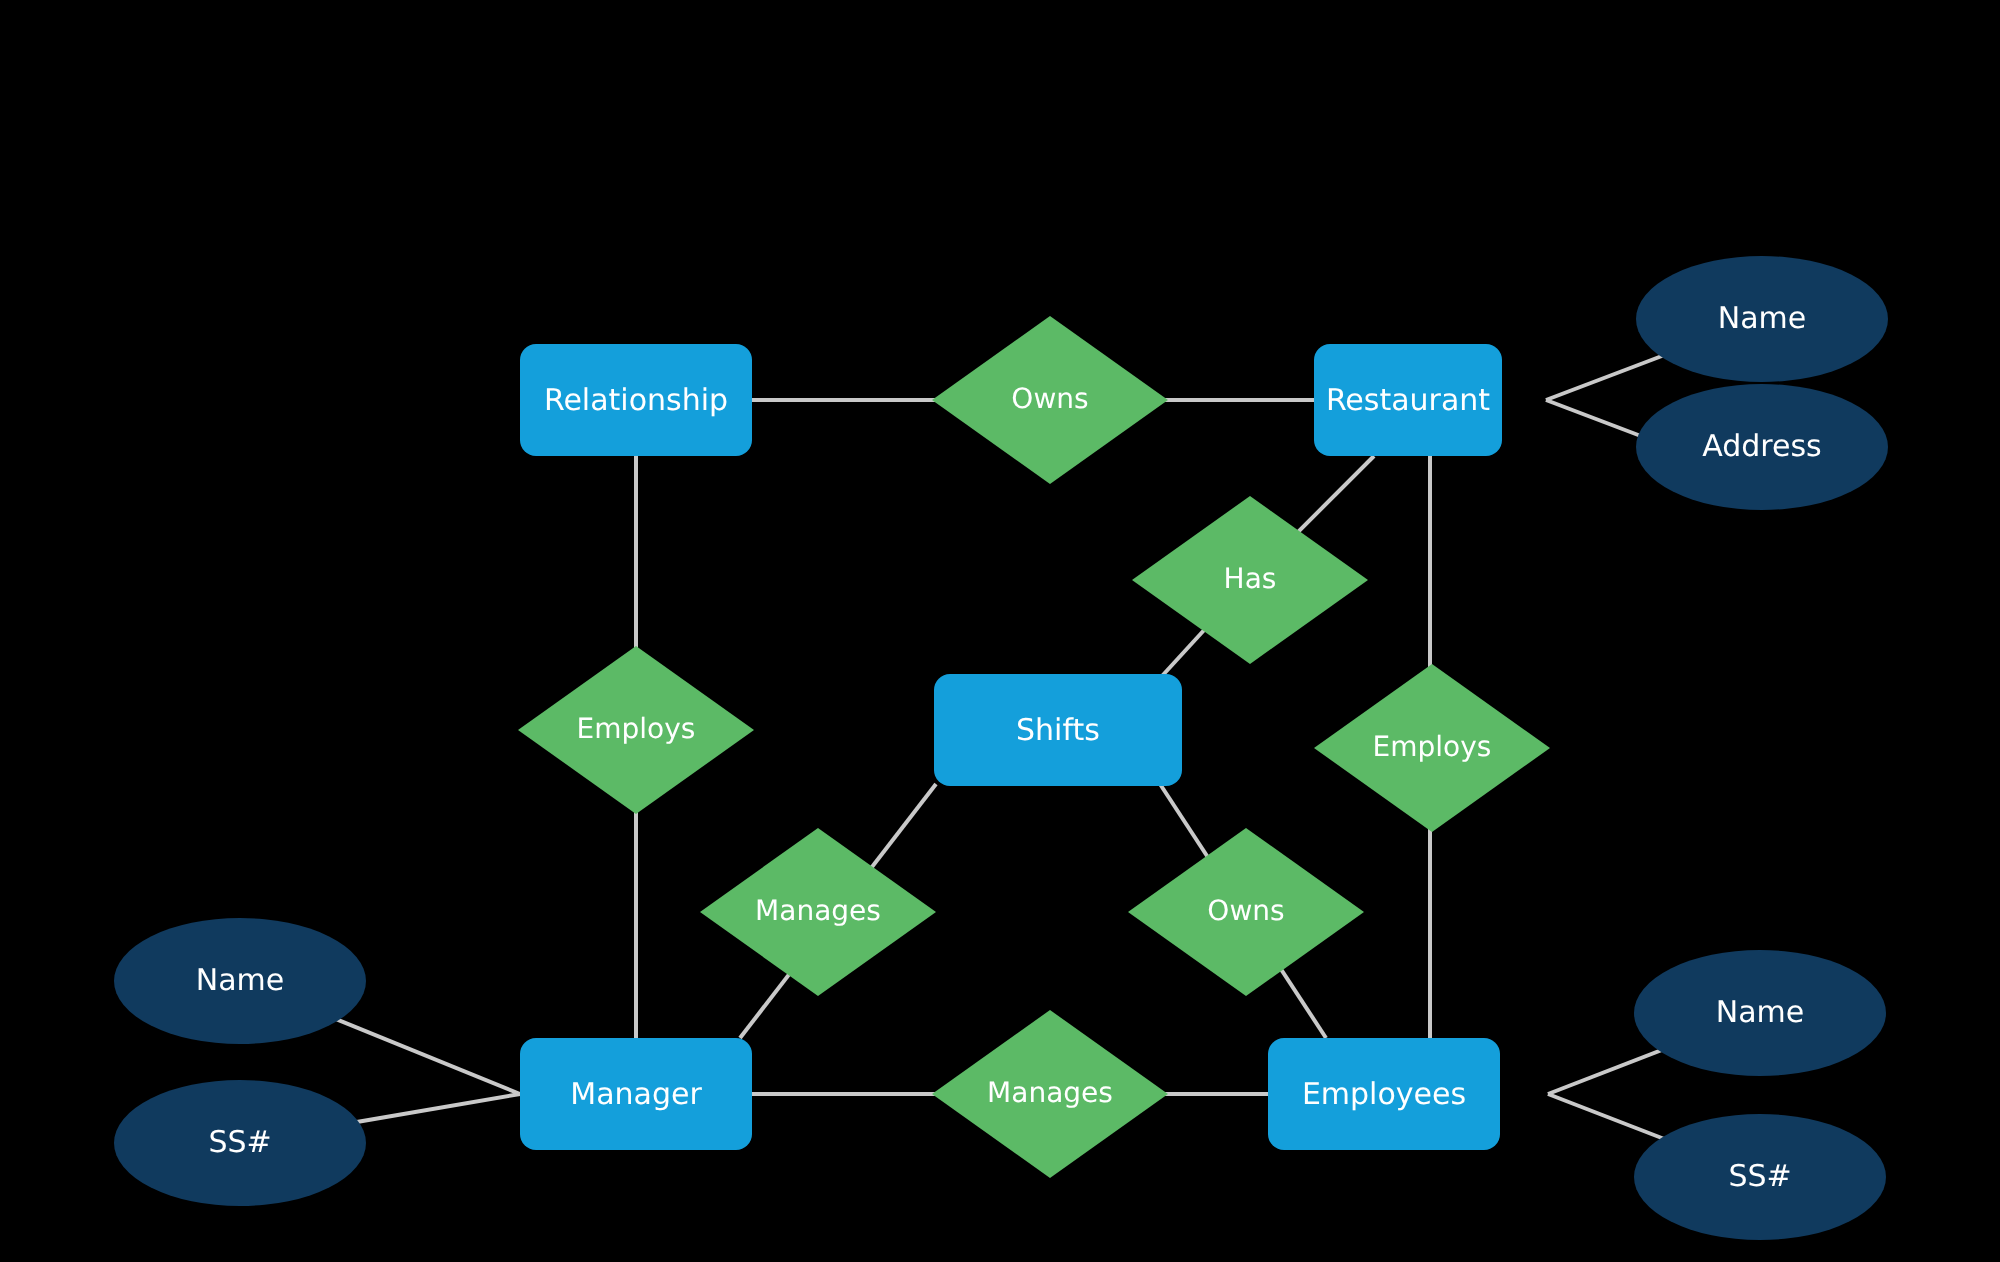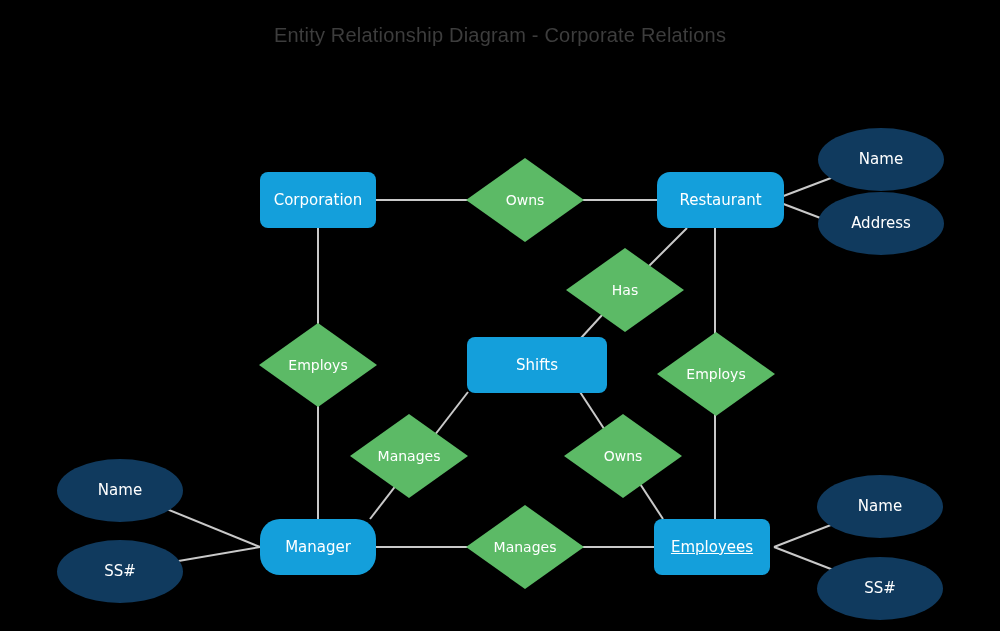--- a/index.html
+++ b/index.html
@@ -54,35 +54,34 @@
       <line x1="318" y1="365" x2="318" y2="519" stroke="#C9C9C9" stroke-width="2"></line>
       <line x1="468" y1="392" x2="370" y2="519" stroke="#C9C9C9" stroke-width="2"></line>
       <line x1="580" y1="392" x2="663" y2="519" stroke="#C9C9C9" stroke-width="2"></line>
       <line x1="376" y1="547" x2="525" y2="547" stroke="#C9C9C9" stroke-width="2"></line>
       <line x1="525" y1="547" x2="657" y2="547" stroke="#C9C9C9" stroke-width="2"></line>
       <line x1="120" y1="490" x2="260" y2="547" stroke="#C9C9C9" stroke-width="2"></line>
       <line x1="120" y1="571" x2="260" y2="547" stroke="#C9C9C9" stroke-width="2"></line>
       <line x1="774" y1="547" x2="880" y2="506" stroke="#C9C9C9" stroke-width="2"></line>
       <line x1="774" y1="547" x2="880" y2="588" stroke="#C9C9C9" stroke-width="2"></line>
     </svg>
-  <h1 class="title">Entity Relationship Diagram - Corporate Relations</h1>
   <div id="shapes">
       <div class="shape entity" style="left: 260px; top: 172px; width: 116px; height: 56px;">
-        <span>Corporation</span>
+        <span>Relationship</span>
       </div>
-      <div class="shape entity" style="left: 657px; top: 172px; width: 127px; height: 56px; border-radius: 13px;">
+      <div class="shape entity" style="left: 657px; top: 172px; width: 94px; height: 56px;">
         <span>Restaurant</span>
       </div>
-      <div class="shape entity" style="left: 467px; top: 337px; width: 140px; height: 56px;">
+      <div class="shape entity" style="left: 467px; top: 337px; width: 124px; height: 56px;">
         <span>Shifts</span>
       </div>
-      <div class="shape entity" style="left: 260px; top: 519px; width: 116px; height: 56px; border-radius: 20px;">
+      <div class="shape entity" style="left: 260px; top: 519px; width: 116px; height: 56px;">
         <span>Manager</span>
       </div>
-      <div class="shape entity" style="left: 654px; top: 519px; width: 116px; height: 56px; text-decoration: underline;">
+      <div class="shape entity" style="left: 634px; top: 519px; width: 116px; height: 56px;">
         <span>Employees</span>
       </div>
       <div class="shape relationship" style="left: 466px; top: 158px; width: 118px; height: 84px;">
         <span>Owns</span>
       </div>
       <div class="shape relationship" style="left: 566px; top: 248px; width: 118px; height: 84px;">
         <span>Has</span>
       </div>
       <div class="shape relationship" style="left: 259px; top: 323px; width: 118px; height: 84px;">
         <span>Employs</span>

